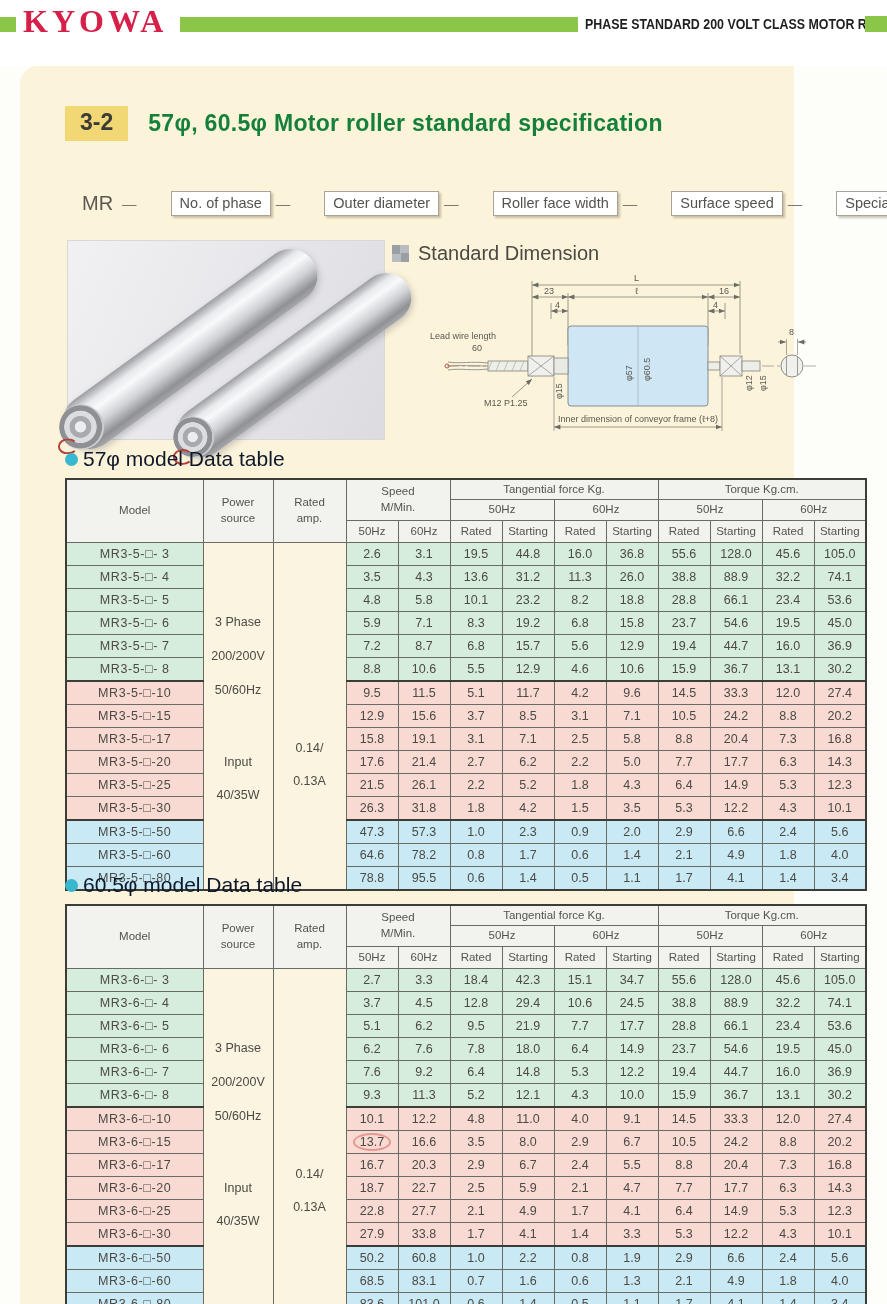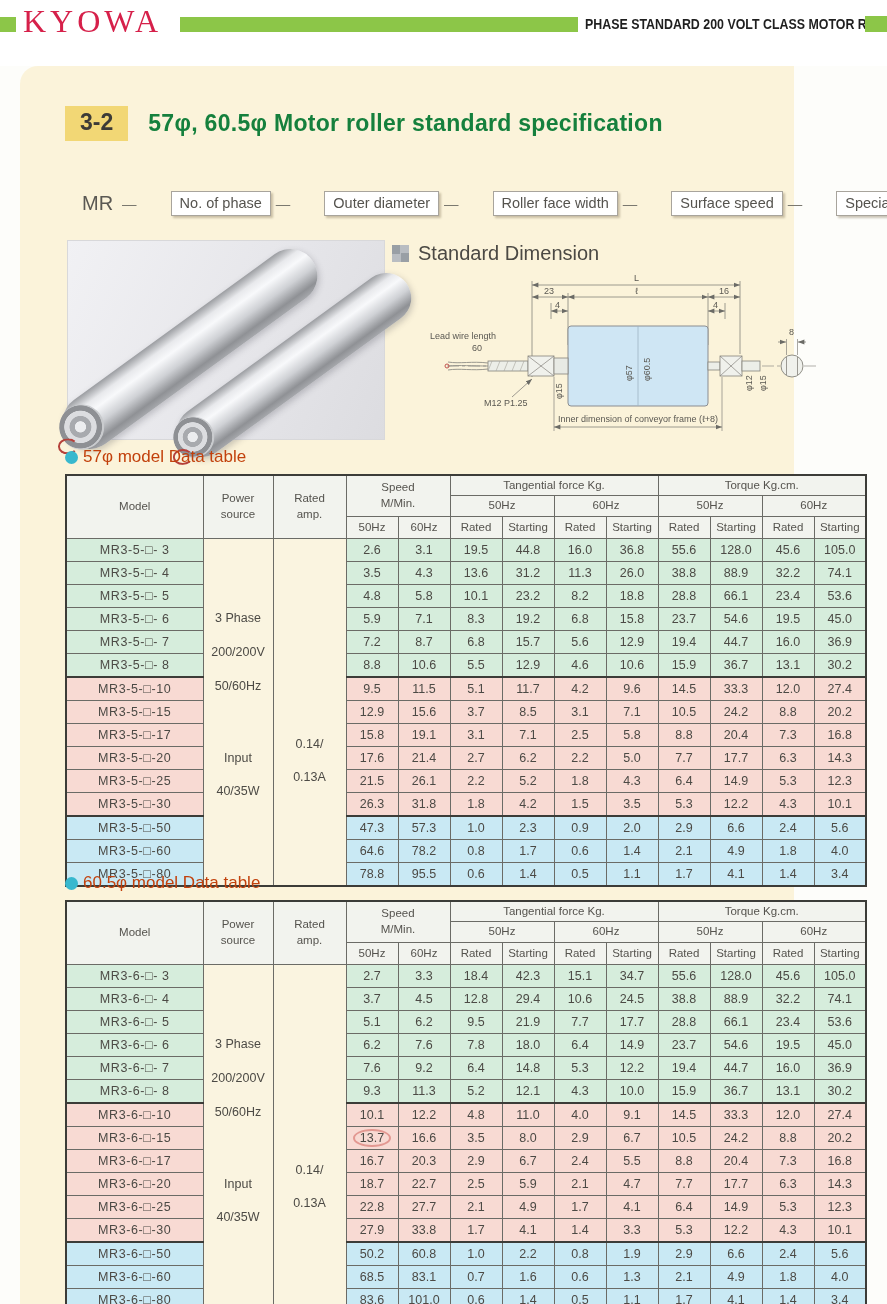--- a/index.html
+++ b/index.html
@@ -5,21 +5,21 @@
   html,body{margin:0;padding:0;}
   body{
     width:887px;height:1304px;position:relative;overflow:hidden;
     background:#fdfdfa;font-family:"Liberation Sans",sans-serif;
     -webkit-font-smoothing:antialiased;
   }
   
   .topbar{position:absolute;top:0;left:0;width:887px;height:66px;background:#ffffff;}
   .green-sq-left{position:absolute;left:0;top:17px;width:16px;height:15px;background:#8cc648;}
   .brand{position:absolute;left:23px;top:3px;font-family:"Liberation Serif",serif;
-    font-weight:normal;font-size:32px;color:#d6204a;letter-spacing:4px;}
+    font-weight:bold;font-size:32px;color:#d6204a;letter-spacing:4px;}
   .green-bar{position:absolute;left:180px;top:17px;width:398px;height:15px;background:#8cc648;}
   .head-title{position:absolute;left:585px;top:15px;font-size:15.5px;font-weight:bold;color:#1f1f1f;
     white-space:nowrap;transform:scaleX(.80);transform-origin:left center;}
   .green-sq-right{position:absolute;left:865px;top:16px;width:22px;height:16px;background:#8cc648;}
 
   
   .sheet{position:absolute;left:20px;top:66px;width:774px;height:1238px;
     background:#fbf3da;border-top-left-radius:18px;}
 
   .sec-row{position:absolute;left:45px;top:40px;display:flex;align-items:center;gap:20px;}
@@ -52,21 +52,21 @@
   .dim-area{position:absolute;left:372px;top:176px;width:500px;}
   .dim-title{display:flex;align-items:center;gap:9px;font-size:20px;color:#4b4944;}
   .gray-sq{width:17px;height:17px;flex:0 0 17px;
     background:conic-gradient(#b9bdc2 25%,#999fa5 0 50%,#b9bdc2 0 75%,#999fa5 0);}
   svg.dim{display:block;margin-top:4px;}
   svg.dim text{font-family:"Liberation Sans",sans-serif;font-size:9px;fill:#5a5852;}
 
   
   .tbl-sec{position:absolute;left:45px;width:810px;}
   #t0{top:381px;} #t1{top:807px;}
-  .tbl-title{display:flex;align-items:center;gap:5px;font-size:17px;color:#c2410c;margin-bottom:7px;text-align:center;}
+  .tbl-title{display:flex;align-items:center;gap:5px;font-size:21px;color:#0f172a;margin-bottom:7px;text-align:center;}
   .bullet{width:13px;height:13px;border-radius:50%;background:#38b8ce;flex:0 0 13px;}
 
   table.data{border-collapse:collapse;table-layout:fixed;width:802px;background:#f4f4ee;
     border:2px solid #3c3c38;}
   table.data th{background:#f2f3ee;font-weight:normal;font-size:11.5px;color:#55534e;
     border:1px solid #6b6b66;padding:0;white-space:pre-line;line-height:1.35;}
   table.data thead tr:nth-child(1) th{height:19px;}
   table.data thead tr:nth-child(2) th{height:20px;}
   table.data thead tr:nth-child(3) th{height:21px;}
   table.data td{border:1px solid #6b6b66;font-size:12.5px;color:#4c4a45;text-align:center;

